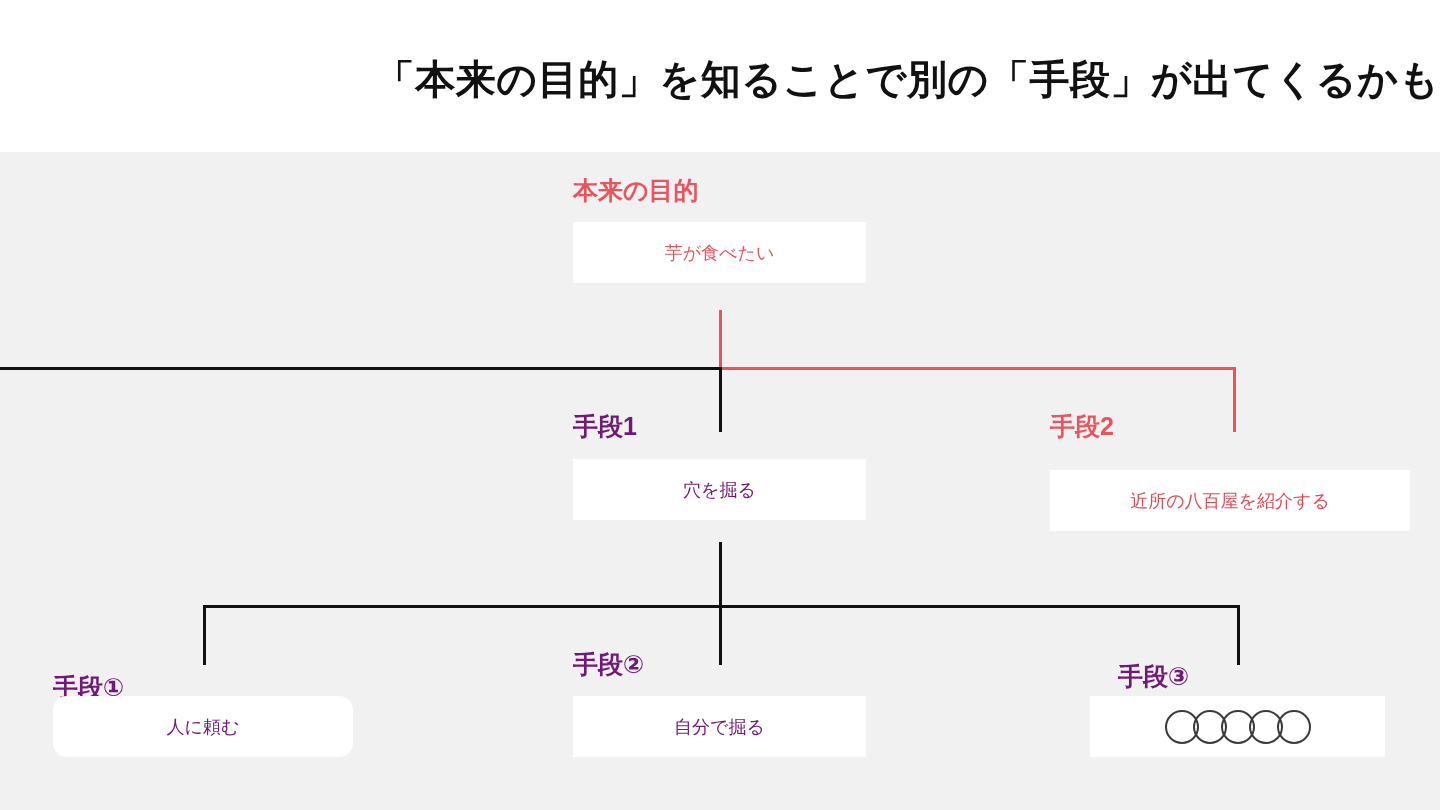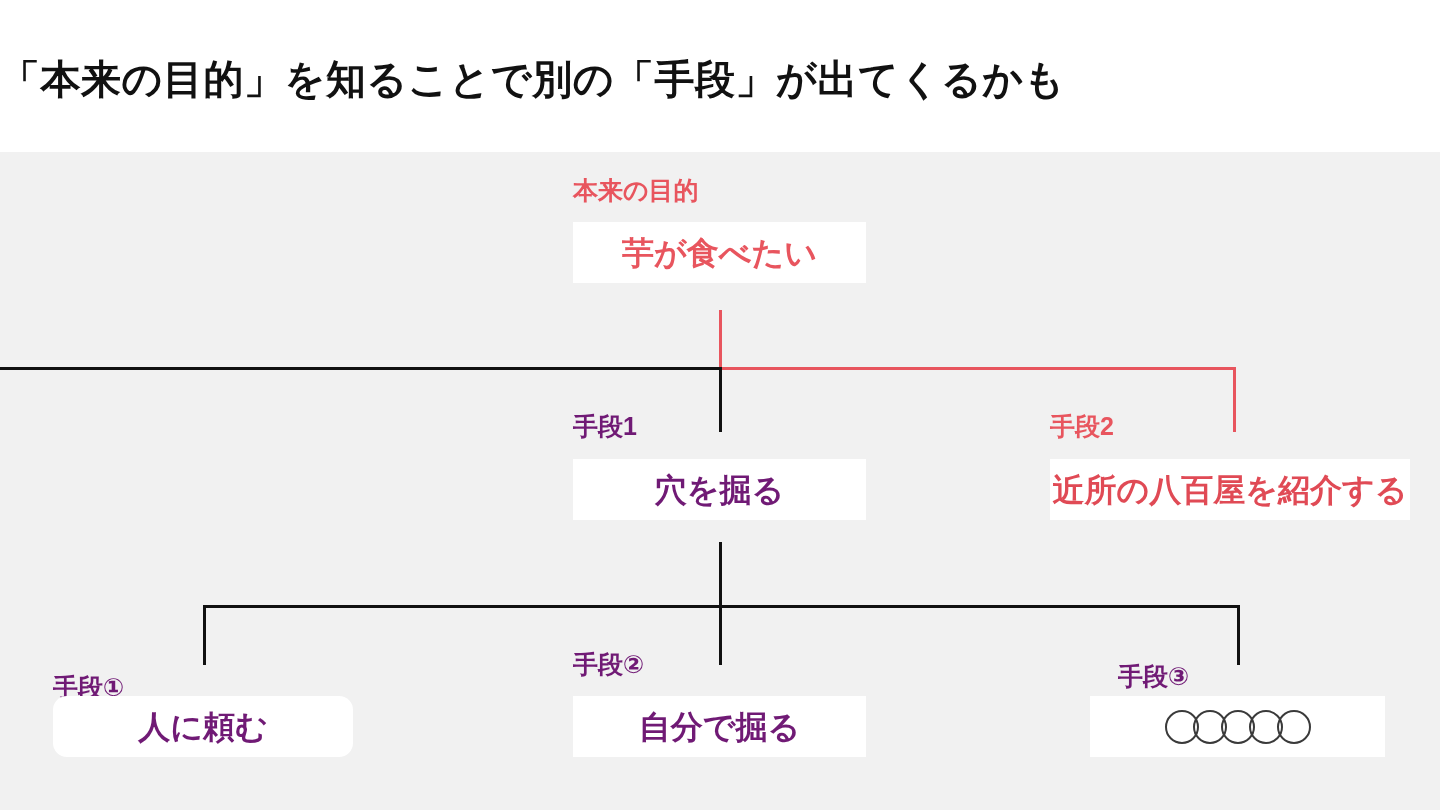--- a/index.html
+++ b/index.html
@@ -26,21 +26,21 @@
     top: 0;
     width: 1440px;
     height: 152px;
     background: #ffffff;
   }
   .slide-title {
     position: absolute;
     left: 0;
     top: 52px;
     width: 1440px;
-    text-align: left;
+    text-align: right;
     font-size: 40px;
     font-weight: 700;
     letter-spacing: 0.5px;
     color: #111111;
     white-space: nowrap;
   }
   
   .canvas {
     position: absolute;
     left: 0;
@@ -59,22 +59,22 @@
   }
   .node-box {
     position: absolute;
     background: #ffffff;
     display: flex;
     align-items: center;
     justify-content: center;
     box-sizing: border-box;
   }
   .node-text {
-    font-size: 32px;
-    font-weight: 700;
+    font-size: 18px;
+    font-weight: 400;
     white-space: nowrap;
     line-height: 1;
   }
   .c-black { color: #701a75; }
   .c-red   { color: #e8555e; }
   .c-red-deep { color: #e04a55; }
 
   
   .line {
     position: absolute;
@@ -127,21 +127,21 @@
     <div class="line line-v-red" style="left:1233px; top:215px; height:65px;"></div>
 
     <div class="node-label c-black" style="left:573px; top:262px;">手段1</div>
 
     <div class="node-box" style="left:573px; top:307px; width:293px; height:61px;">
       <span class="node-text c-black">穴を掘る</span>
     </div>
 
     <div class="node-label c-red" style="left:1050px; top:262px;">手段2</div>
 
-    <div class="node-box" style="left:1050px; top:307px; width:360px; height:61px;">
+    <div class="node-box" style="left:1050px; top:318px; width:360px; height:61px;">
       <span class="node-text c-red-deep">近所の八百屋を紹介する</span>
     </div>
 
     <div class="line line-v-black" style="left:719px; top:390px; height:123px;"></div>
 
     <div class="line line-h-black" style="left:203px; top:453px; width:1037px;"></div>
 
     <div class="line line-v-black" style="left:203px; top:453px; height:60px;"></div>
     <div class="line line-v-black" style="left:1237px; top:453px; height:60px;"></div>
 

